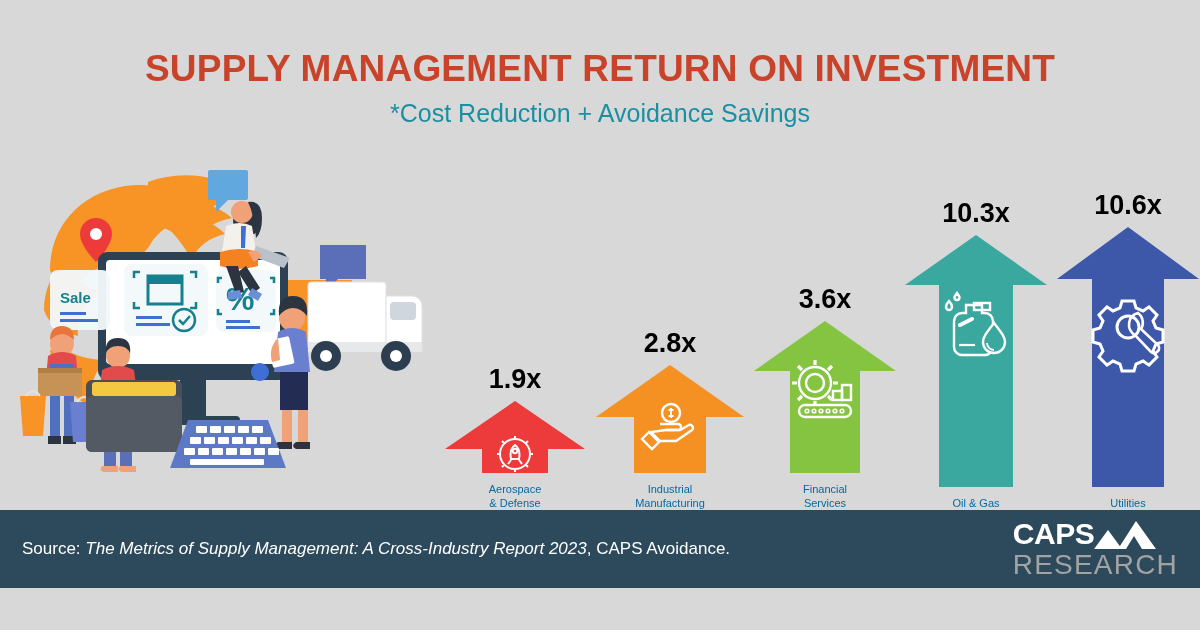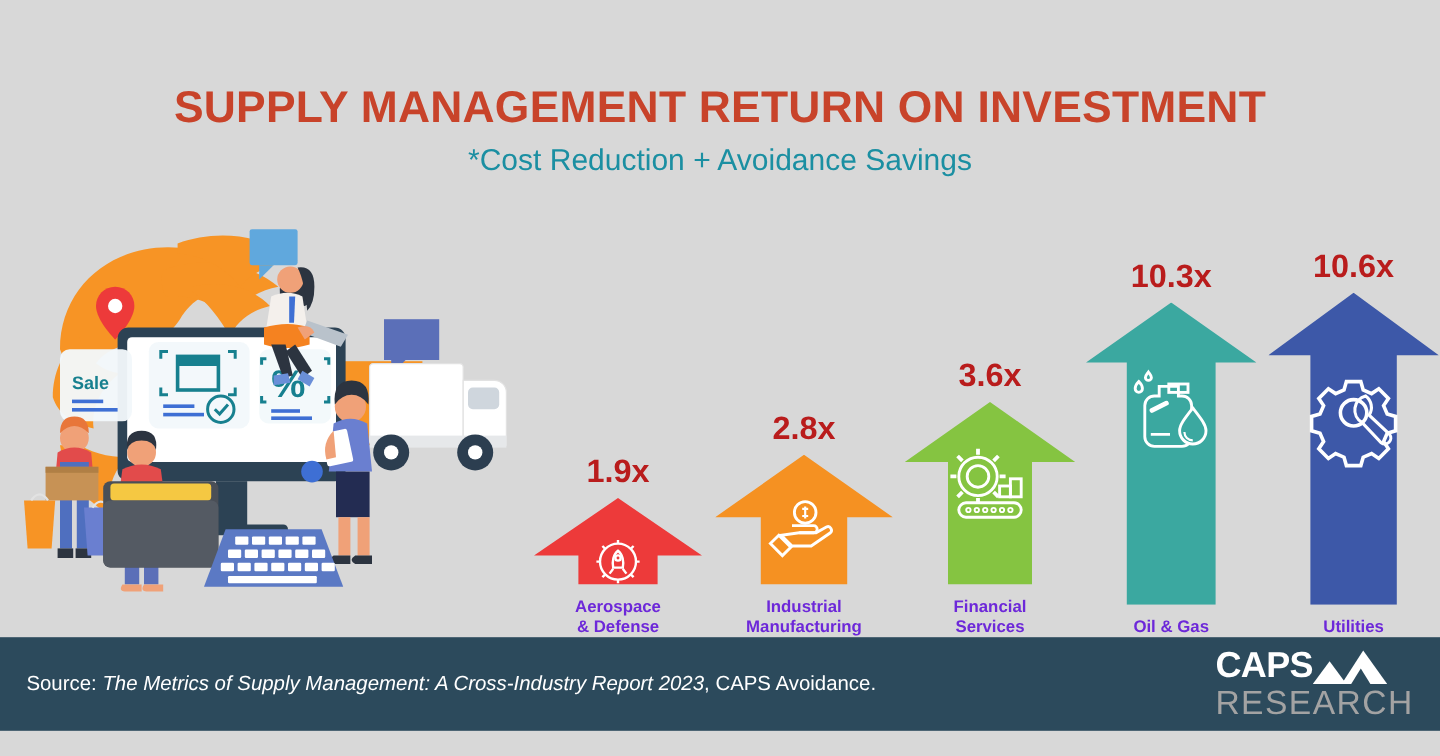--- a/index.html
+++ b/index.html
@@ -2,21 +2,21 @@
 <html><head>
 <meta charset="utf-8">
 <style>
   * { margin:0; padding:0; box-sizing:border-box; }
   html,body { width:1200px; height:630px; overflow:hidden; }
   body {
     background:#d8d8d8;
     font-family:"Liberation Sans", sans-serif;
     position:relative;
   }
-  .canvas { position:absolute; inset:0; width:1200px; height:588px;margin-top:21px; }
+  .canvas { position:absolute; inset:0; width:1200px; height:588px; }
 
   
   .header { position:absolute; top:0; left:0; width:1200px; text-align:center; }
   .title {
     margin-top:50px;
     font-size:37px; font-weight:bold; letter-spacing:0.2px;
     color:#c8432a; line-height:1.05;
   }
   .subtitle {
     margin-top:10px;
@@ -27,28 +27,28 @@
   
   .illustration { position:absolute; left:20px; top:160px; width:450px; height:340px; }
 
   
   .chart { position:absolute; left:440px; top:140px; width:745px; height:370px; }
   .col {
     position:absolute; bottom:0;
     display:flex; flex-direction:column; align-items:center;
   }
   .valabel {
-    font-size:27px; font-weight:bold; color:#b91c1c;
+    font-size:27px; font-weight:bold; color:#000000;
     margin-bottom:6px; white-space:nowrap;
   }
   .arrowbox { position:relative; }
   .arrow { display:block; }
   .catlabel {
     margin-top:10px;
-    font-size:14px; font-weight:bold; color:#6d28d9;
+    font-size:11px; font-weight:normal; color:#0369a1;
     text-align:center; line-height:1.22; white-space:pre-line;
   }
 
   
   .footer {
     position:absolute; left:0; bottom:0; width:1200px; height:78px;
     background:#2c4a5c;
     display:flex; align-items:center; justify-content:space-between;
     padding:0 22px 0 22px;
   }

